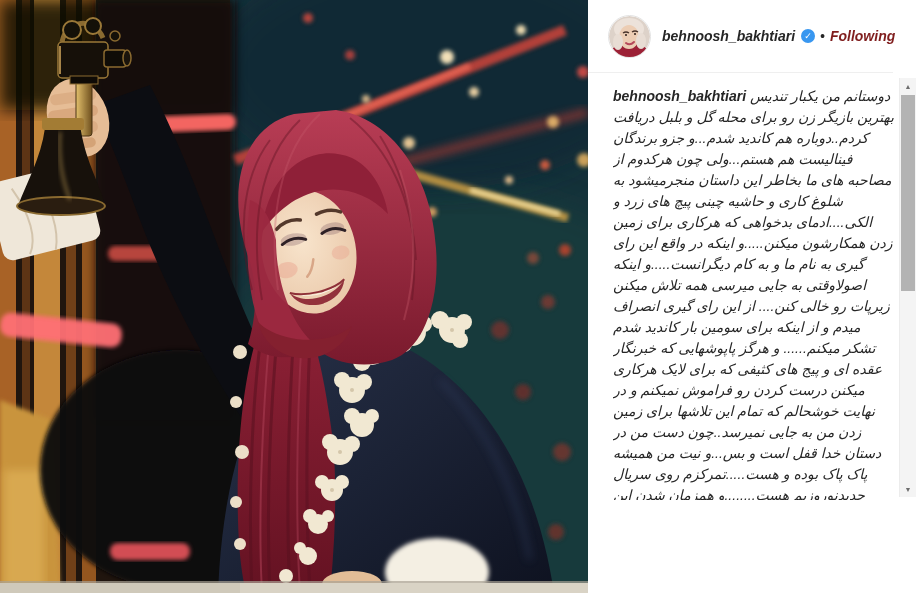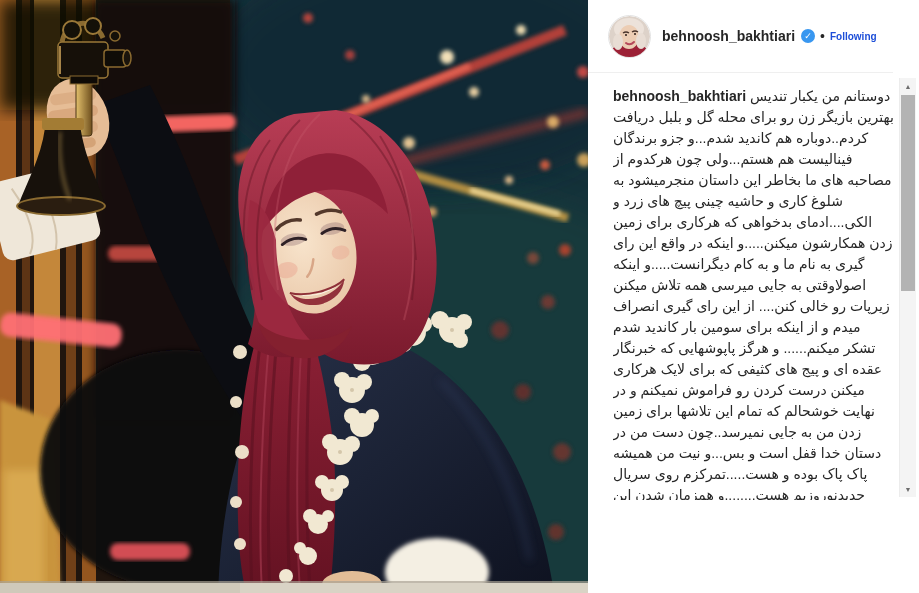--- a/index.html
+++ b/index.html
@@ -2,32 +2,32 @@
 <html><head>
 <meta charset="utf-8">
 <style>
   html,body{margin:0;padding:0;background:#fff;}
   .page{position:relative;width:919px;height:593px;background:#ffffff;overflow:hidden;
         font-family:"Liberation Sans","DejaVu Sans",sans-serif;color:#262626;}
   
   .photo{position:absolute;left:0;top:0;width:588px;height:593px;overflow:hidden;background:#15323a;}
   .photo svg{display:block;}
   
-  .panel{position:absolute;left:588px;top:0;width:331px;height:593px;background:#ffffff;}
+  .panel{position:absolute;left:588px;top:0;width:331px;height:593px;background:#ffffff;font-style:italic;}
   .header{position:absolute;left:0;top:0;width:305px;height:73px;display:flex;align-items:center;
           border-bottom:1px solid #efefef;box-sizing:border-box;padding-left:20px;}
   .avatar{width:43px;height:43px;border-radius:50%;overflow:hidden;flex:0 0 auto;cursor:pointer;
           border:1px solid #e3e3e3;box-sizing:border-box;}
   .userline{margin-left:11px;display:flex;align-items:center;white-space:nowrap;}
   .username{font-size:14px;font-weight:700;color:#262626;text-decoration:none;cursor:pointer;}
   .badge{display:inline-flex;align-items:center;justify-content:center;width:14px;height:14px;
          border-radius:50%;background:#3897f0;color:#fff;font-size:9px;line-height:14px;
          margin-left:6px;font-weight:700;}
   .sep{margin:0 5px;color:#262626;font-size:14px;}
-  .following{font-size:10px;font-weight:700;color:#1d4ed8;cursor:pointer;}
+  .following{font-size:14px;font-weight:700;color:#7f1d1d;cursor:pointer;}
   
   .caption{position:absolute;left:25px;top:78px;width:282px;height:422px;overflow:hidden;
            direction:ltr;text-align:left;font-size:14px;line-height:21px;color:#262626;
            font-family:"Liberation Sans","DejaVu Sans",sans-serif;}
   .caption p{margin:0;padding-top:8px;}
   .cap-author{font-weight:700;cursor:pointer;}
   
   .sbar{position:absolute;left:311px;top:78px;width:17px;height:419px;background:#f4f4f4;
         border-left:1px solid #ececec;box-sizing:border-box;}
   .sbar .arrow{position:absolute;left:0;width:16px;height:14px;display:flex;align-items:center;

